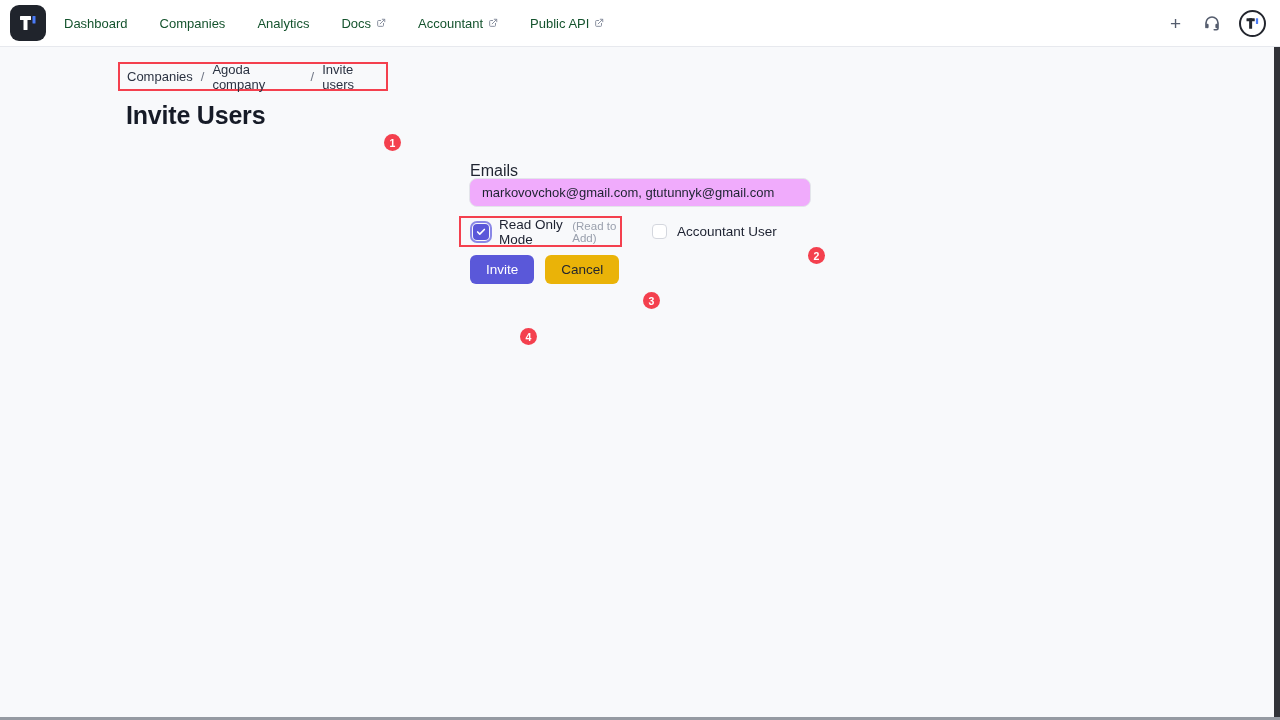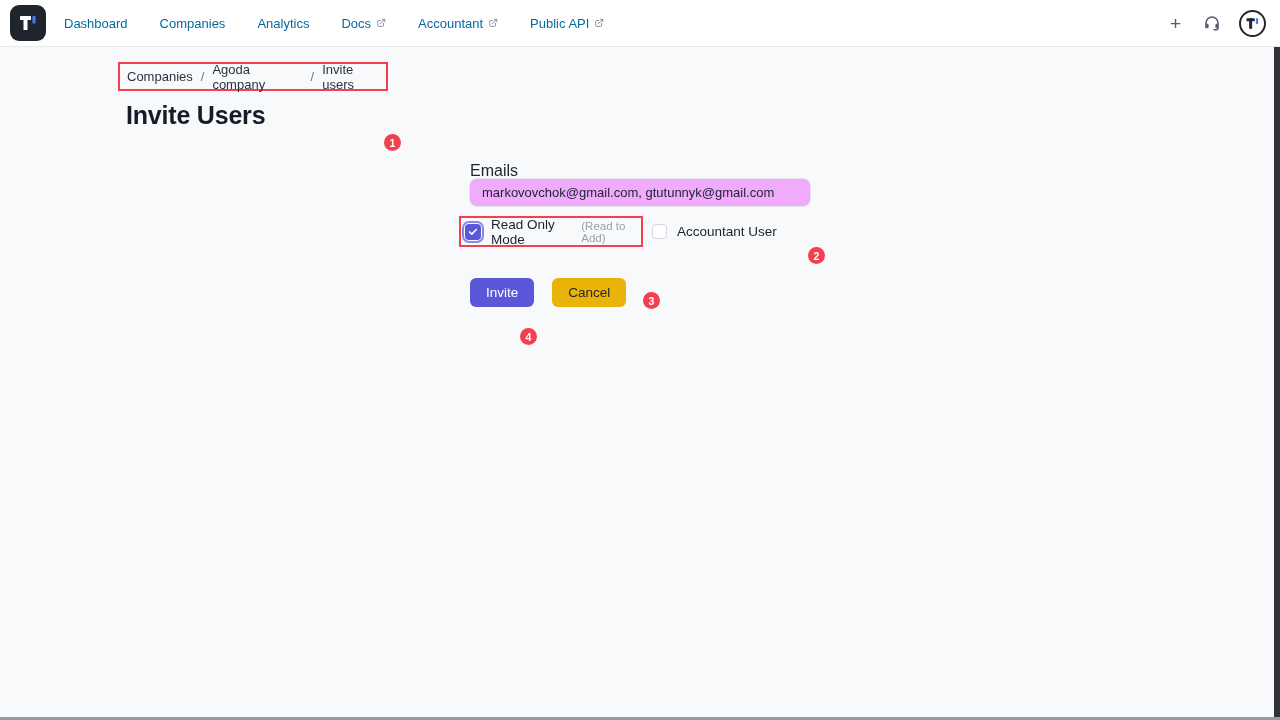--- a/index.html
+++ b/index.html
@@ -19,21 +19,21 @@
     padding: 0 14px 0 10px;
     z-index: 5;
   }
   .logo-square {
     width: 36px; height: 36px; background: #20242c; border-radius: 9px;
     display: flex; align-items: center; justify-content: center;
     flex: 0 0 auto;
   }
   .nav-items { display: flex; align-items: center; gap: 32px; margin-left: 18px; }
   .nav-item {
-    font-size: 13px; color: #0369a1; cursor: pointer;
+    font-size: 13px; color: #14532d; cursor: pointer;
     display: flex; align-items: center; gap: 5px; white-space: nowrap;
   }
   .ext-icon svg { display: block; }
   .nav-right { margin-left: auto; display: flex; align-items: center; gap: 18px; }
   .plus-icon {
     font-size: 19px; color: #555d6e; line-height: 1; cursor: pointer;
     font-weight: 400; padding: 2px 4px;
   }
   .headset-icon { cursor: pointer; display: flex; }
   .avatar-circle {
@@ -73,24 +73,24 @@
     border: 1px solid #e3e5ea; border-radius: 8px;
     background: #f0abfc;
     font-family: "Liberation Sans", sans-serif;
     font-size: 13px; color: #1d2230;
     padding: 0 12px;
     outline: none;
   }
 
   .readonly-box {
     position: absolute; left: 459px; top: 169px;
-    width: 184px; height: 31px;
+    width: 163px; height: 31px;
     border: 2.5px solid #f4404e;
     display: flex; align-items: center;
-    padding-left: 4px;
+    padding-left: 12px;
   }
   .checkbox-row { display: flex; align-items: center; }
   .checkbox-checked {
     width: 16px; height: 16px; border-radius: 4px;
     background: #5a58d9;
     outline: 2px solid #8987e6; outline-offset: 1.5px;
     display: flex; align-items: center; justify-content: center;
     cursor: pointer; flex: 0 0 auto;
   }
   .checkbox-unchecked {
@@ -99,21 +99,21 @@
     cursor: pointer; flex: 0 0 auto;
   }
   .cb-label { font-size: 13.5px; color: #1c2130; margin-left: 10px; cursor: pointer; }
   .cb-hint { font-size: 11.5px; color: #9aa0ad; margin-left: 5px; }
 
   .accountant-row {
     position: absolute; left: 652px; top: 177px;
     display: flex; align-items: flex-start;
   }
 
-  .btn-row { position: absolute; left: 470px; top: 208px; display: flex; gap: 18px; margin-top: 23px; }
+  .btn-row { position: absolute; left: 470px; top: 208px; display: flex; gap: 11px; }
   .btn {
     height: 29px; border: none; border-radius: 6px;
     font-family: "Liberation Sans", sans-serif;
     font-size: 13.5px; cursor: pointer;
     padding: 0 16px;
     display: flex; align-items: center; justify-content: center;
   }
   .btn-invite { background: #5a58d9; color: #ffffff; }
   .btn-cancel { background: #eab308; color: #23262f; }
 

